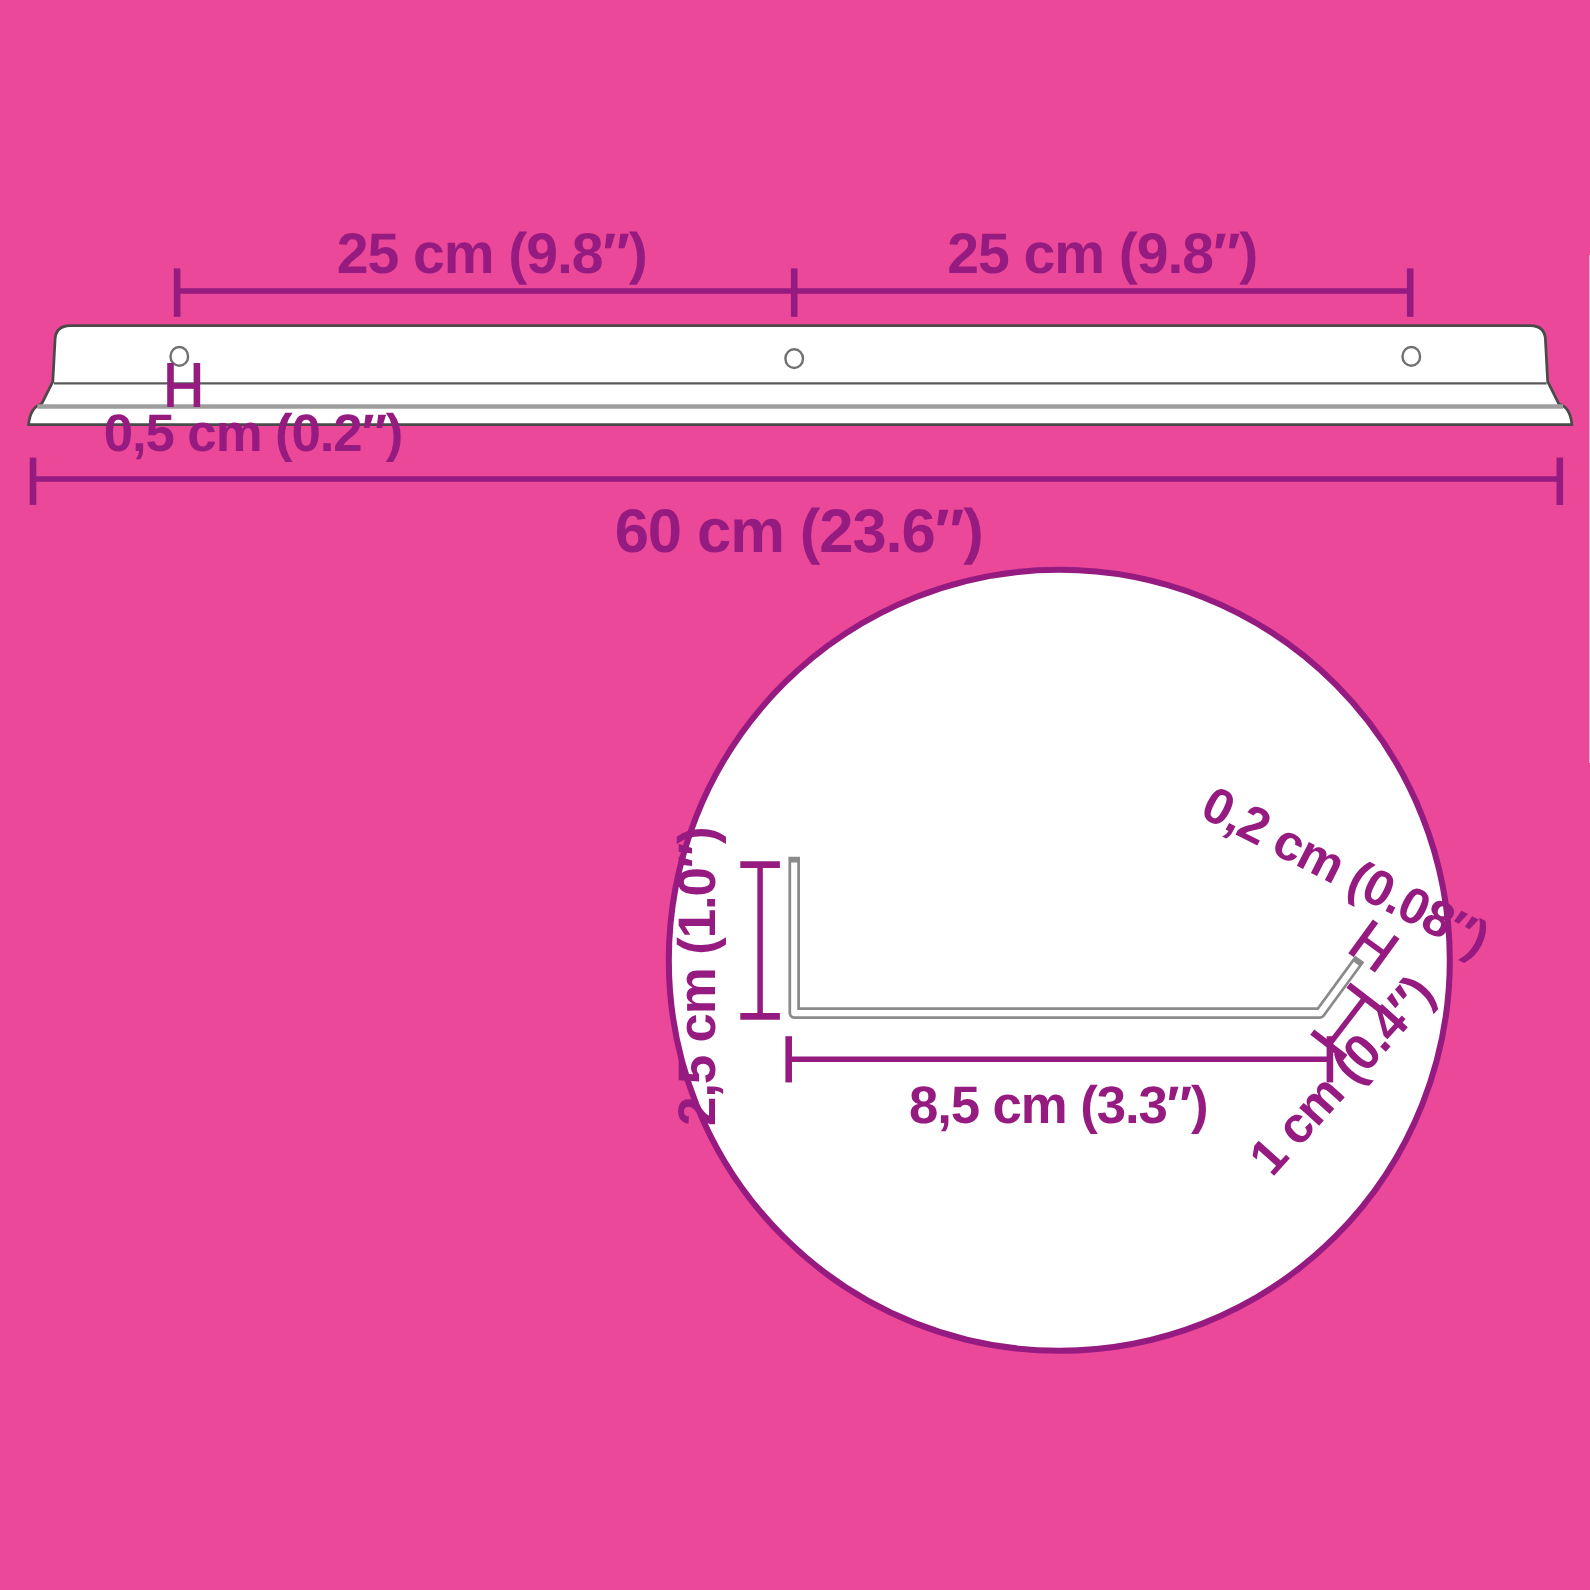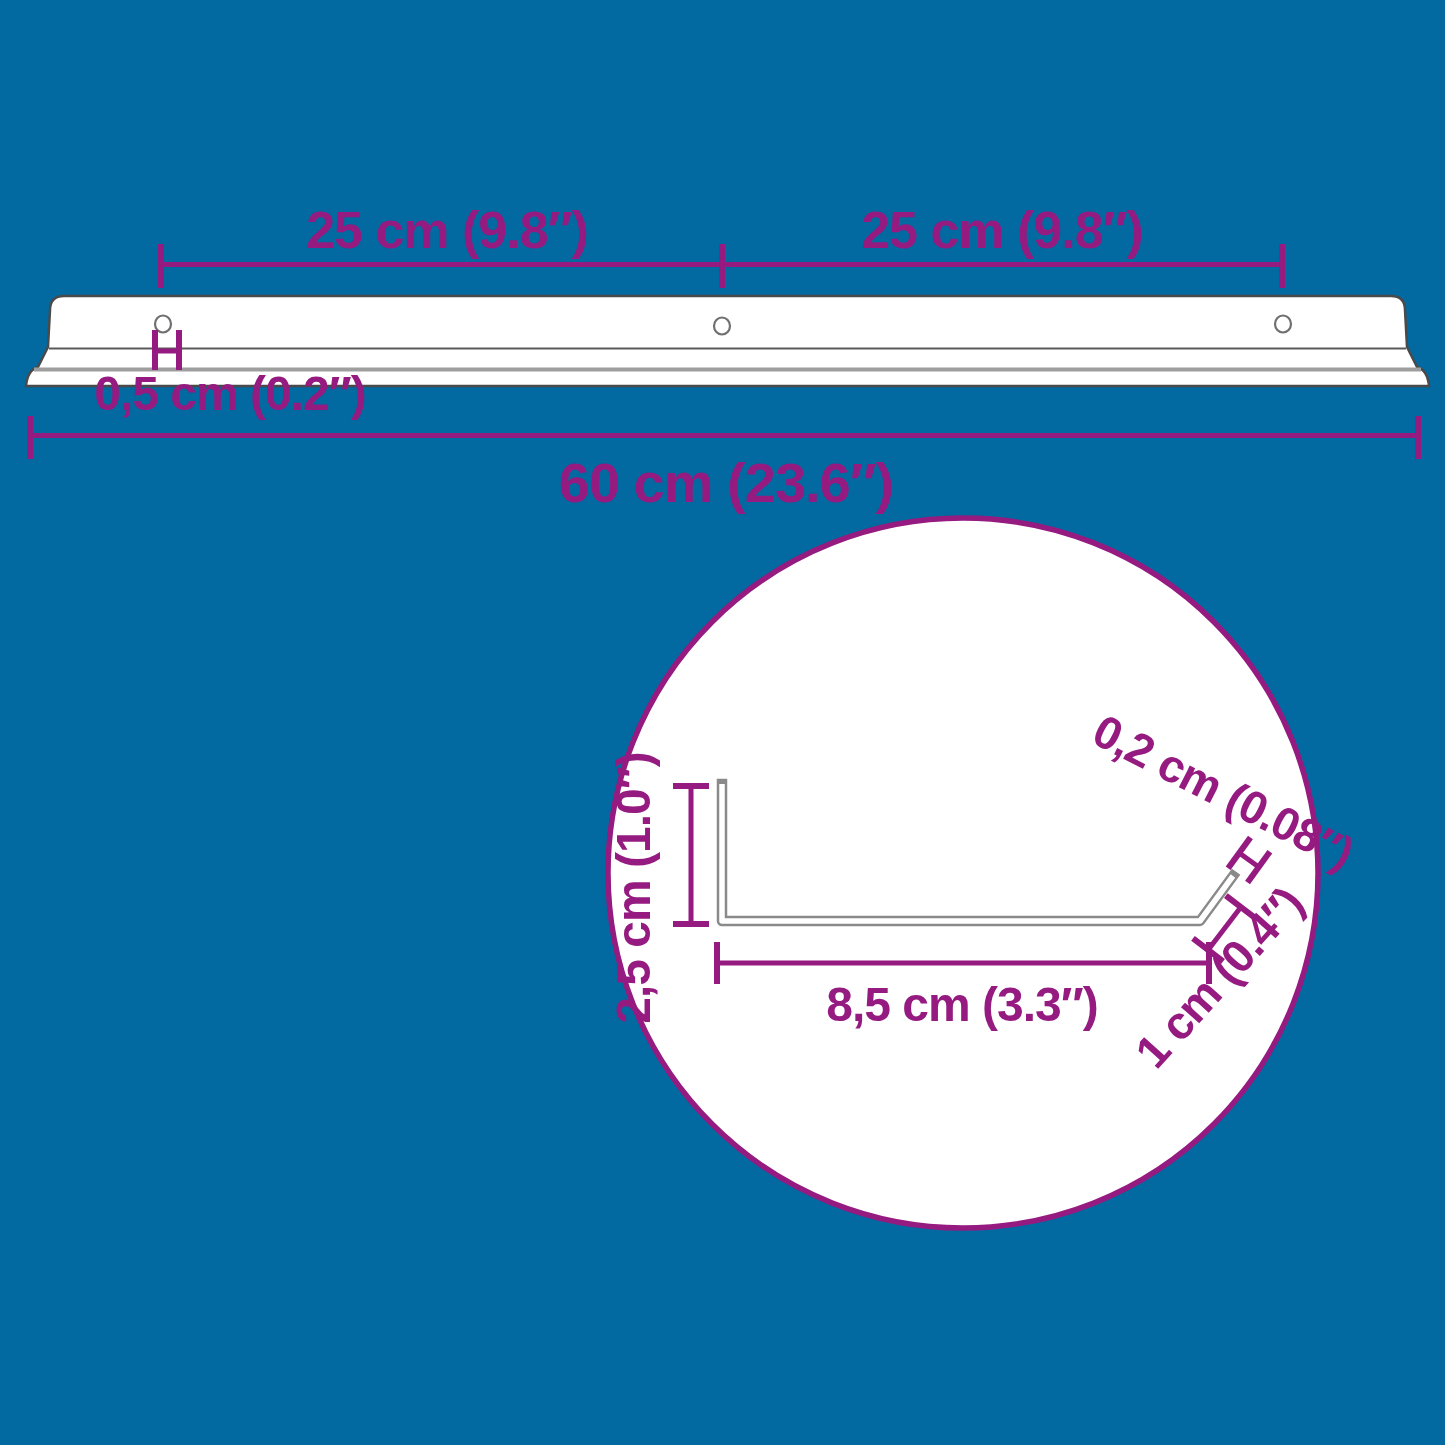--- a/index.html
+++ b/index.html
@@ -7,21 +7,21 @@
     padding: 0;
     background: #ffffff;
     width: 1445px;
     height: 1445px;
     overflow: hidden;
   }
   .stage {
     position: relative;
     width: 1445px;
     height: 1445px;
-    background: #0369a1;
+    background: #ec4899;
   }
   svg { display: block; }
   .lbl {
     font-family: "Liberation Sans", sans-serif;
     font-weight: 700;
     fill: #951b81;
     letter-spacing: -1px;
   }
   .fs46 { font-size: 46px; }
   .fs48 { font-size: 48px; }

